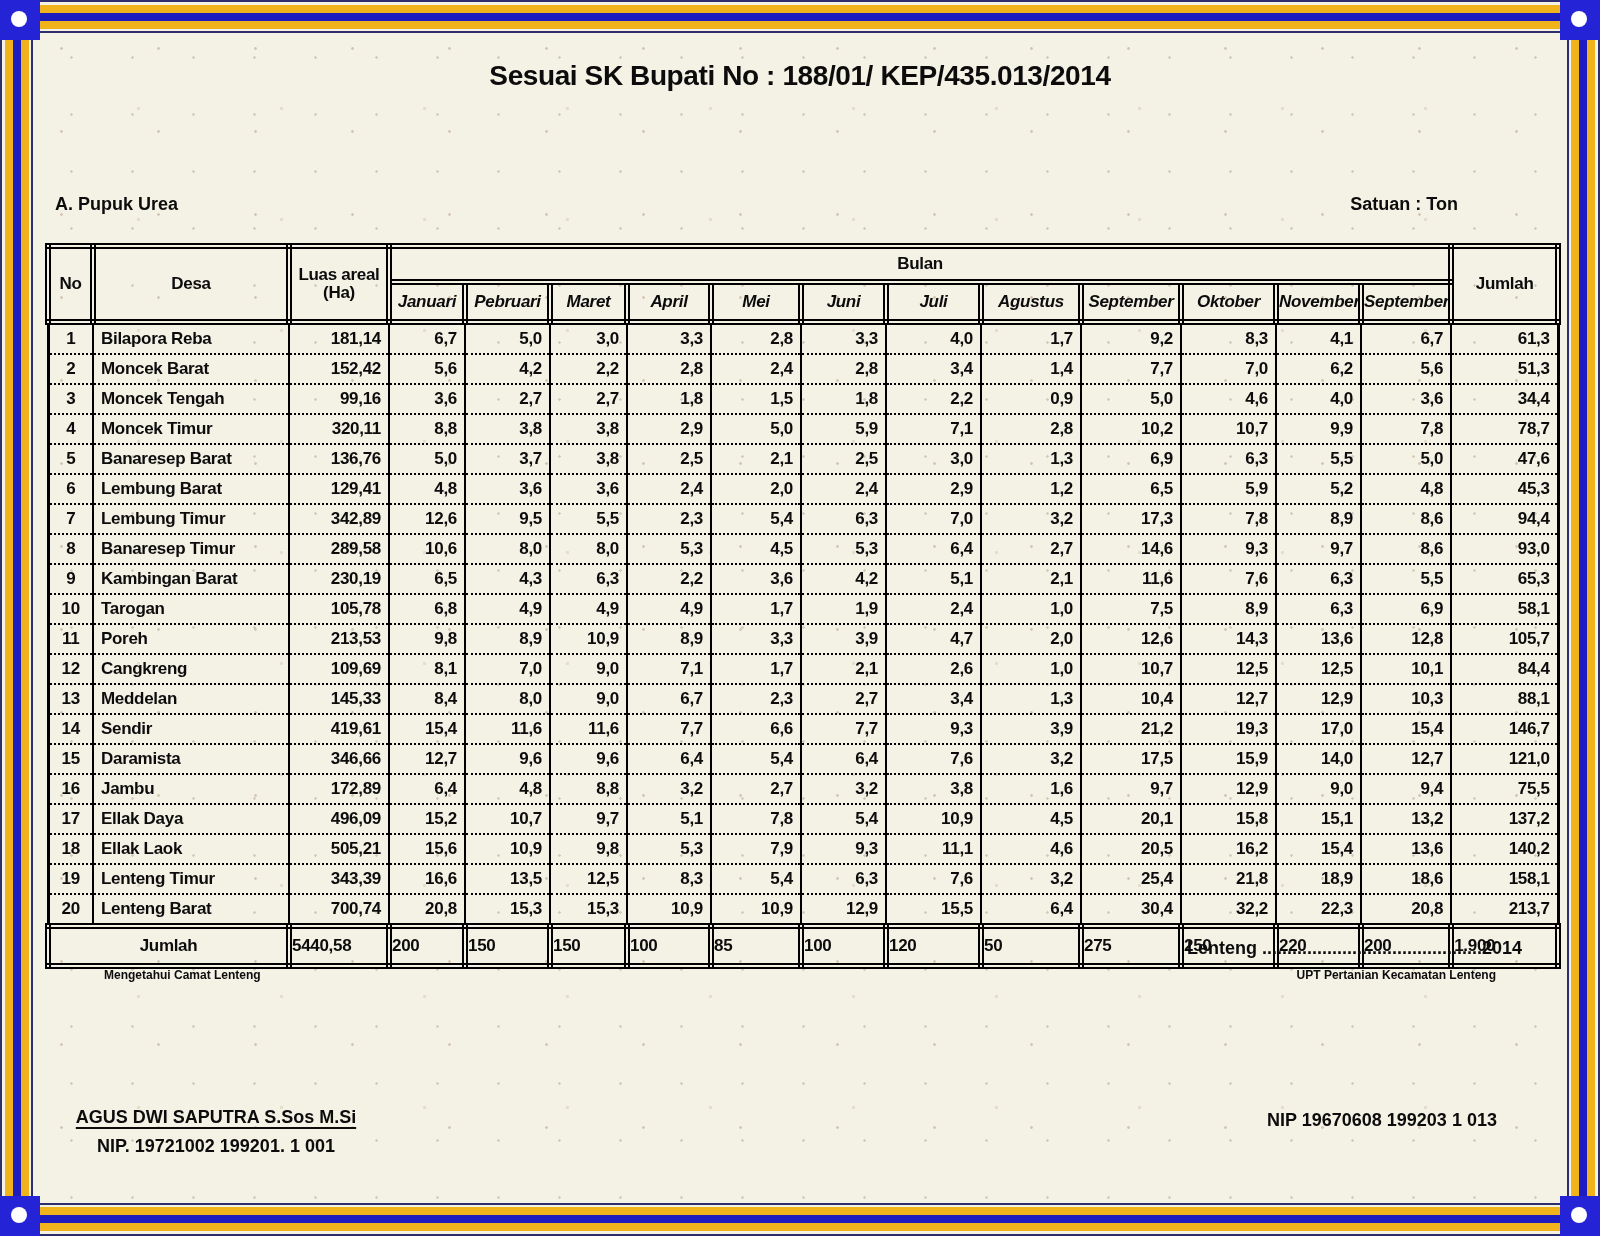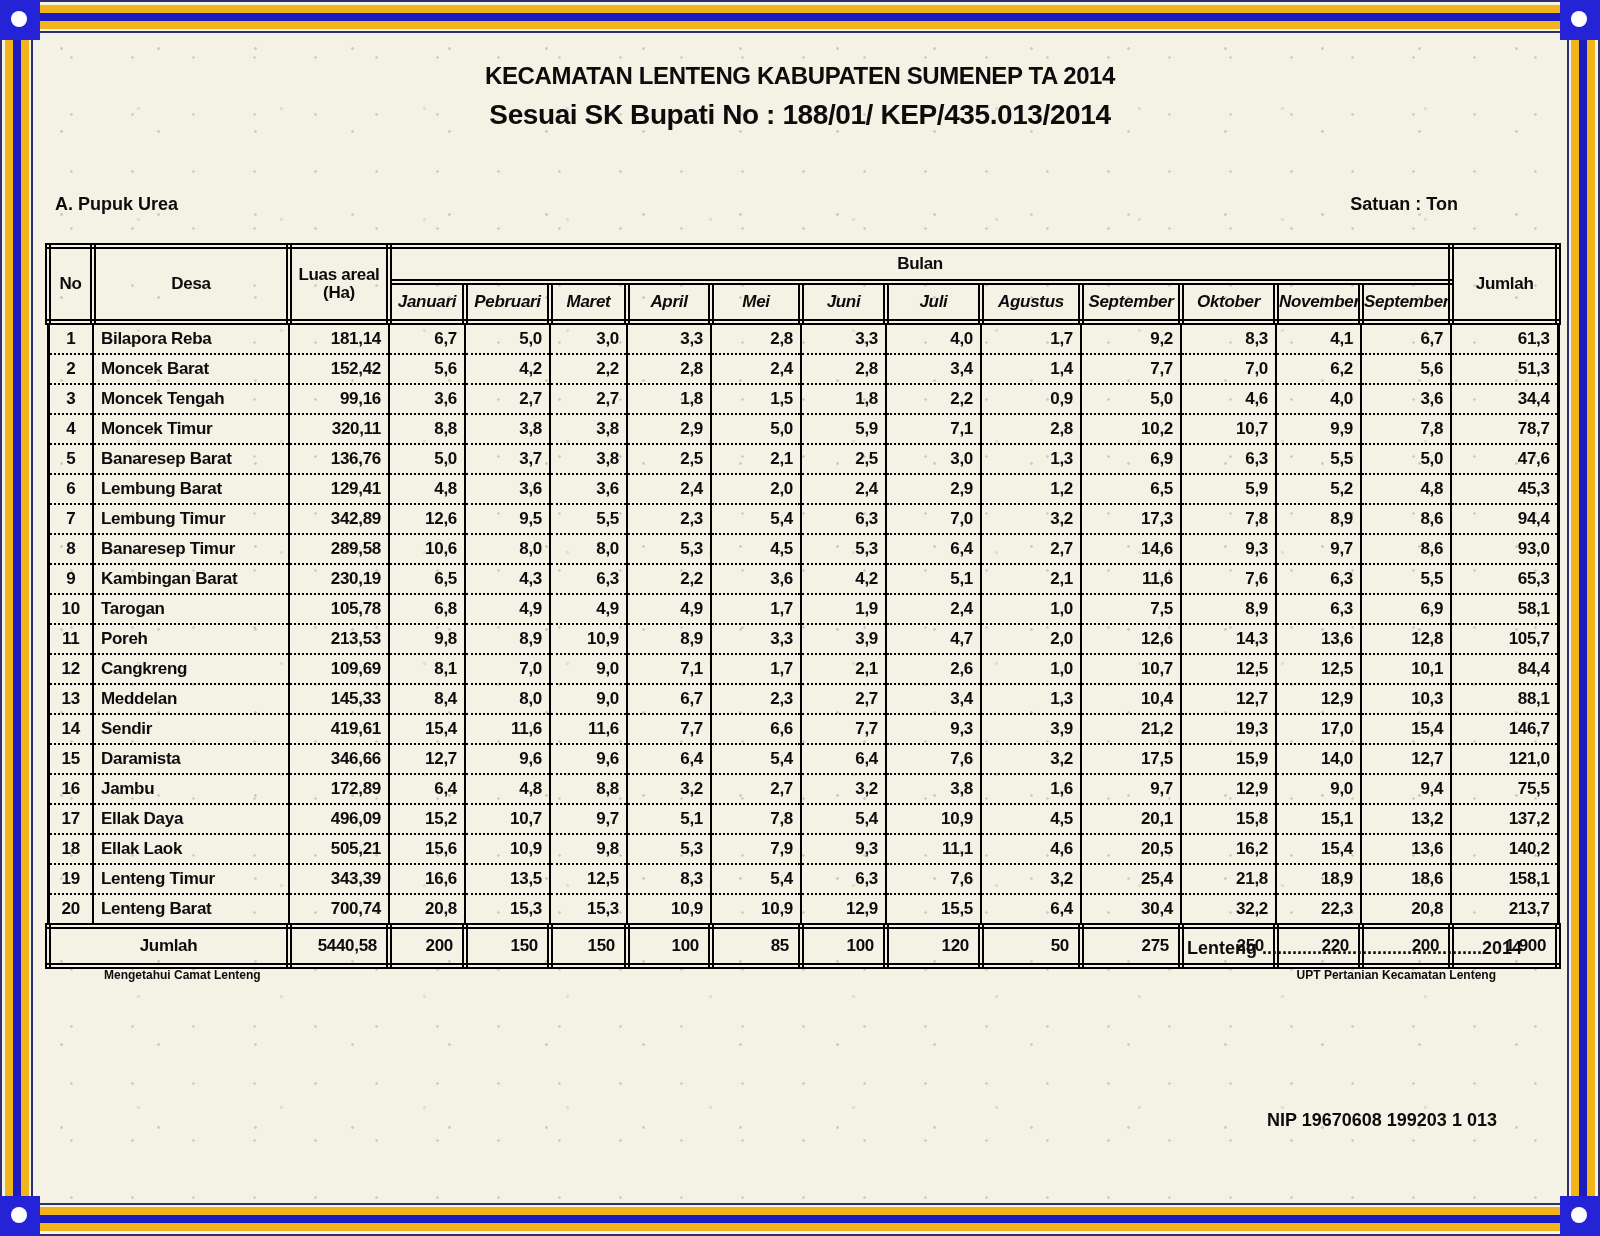--- a/index.html
+++ b/index.html
@@ -52,21 +52,21 @@
     border-left:2px solid #000;border-right:2px solid #000;
     border-top:2px dotted #000;border-bottom:2px dotted #000;
     height:28px;font-size:17px;padding:0;overflow:hidden;white-space:nowrap;
   }
   tbody tr:first-child td{border-top:none;}
   .c-no{text-align:center;}
   .c-desa{text-align:left;padding-left:7px;}
   .c-num{text-align:right;padding-right:7px;}
   tfoot td{border:6px double #000;height:34px;font-size:17px;padding:0;overflow:hidden;}
   .t-label{text-align:center;}
-  .t-num{text-align:right;padding-right:9px;}
+  .t-num{text-align:left;padding-right:9px;}
 
   
   .place-date{position:absolute;right:78px;top:938px;font-size:18px;}
   .org-line{position:absolute;right:104px;top:968px;font-size:12px;}
   .mengetahui{position:absolute;left:104px;top:968px;font-size:12px;}
   .sig-block{position:absolute;width:320px;text-align:center;}
   .sig-left{left:56px;top:1104px;}
   .sig-right{left:1222px;top:1104px;}
   .sig-name{font-size:18px;text-decoration:underline;text-underline-offset:4px;text-decoration-thickness:2px;line-height:26px;}
   .sig-nip{font-size:18px;line-height:32px;}
@@ -87,21 +87,20 @@
       <span class="dot"></span>
     </div>
   <div class="corner bl">
       <span class="dot"></span>
     </div>
   <div class="corner br">
       <span class="dot"></span>
     </div>
 
   <div class="title-block">
-    <div class="title-line2">KECAMATAN LENTENG KABUPATEN SUMENEP TA 2014</div>
     <div class="title-line3">Sesuai SK Bupati No : 188/01/ KEP/435.013/2014</div>
   </div>
 
   <div class="section-label">A. Pupuk Urea</div>
   <div class="unit-label">Satuan : Ton</div>
 
   <table>
     <colgroup>
       <col style="width:45px">
         <col style="width:196px">
@@ -526,17 +525,21 @@
           <td class="t-num">200</td>
           <td class="t-num">1.900</td>
         </tr>
     </tfoot>
   </table>
 
   <div class="place-date">Lenteng ............................................2014</div>
   <div class="org-line">UPT Pertanian Kecamatan Lenteng</div>
   <div class="mengetahui">Mengetahui Camat Lenteng</div>
 
+  <div class="sig-block sig-left">
+    <div class="sig-name">AGUS DWI SAPUTRA S.Sos M.Si</div>
+    <div class="sig-nip">NIP. 19721002 199201. 1 001</div>
+  </div>
   <div class="sig-block sig-right">
     <div class="sig-nip">NIP 19670608 199203 1 013</div>
   </div>
 
 </div>
 
 </body></html>

